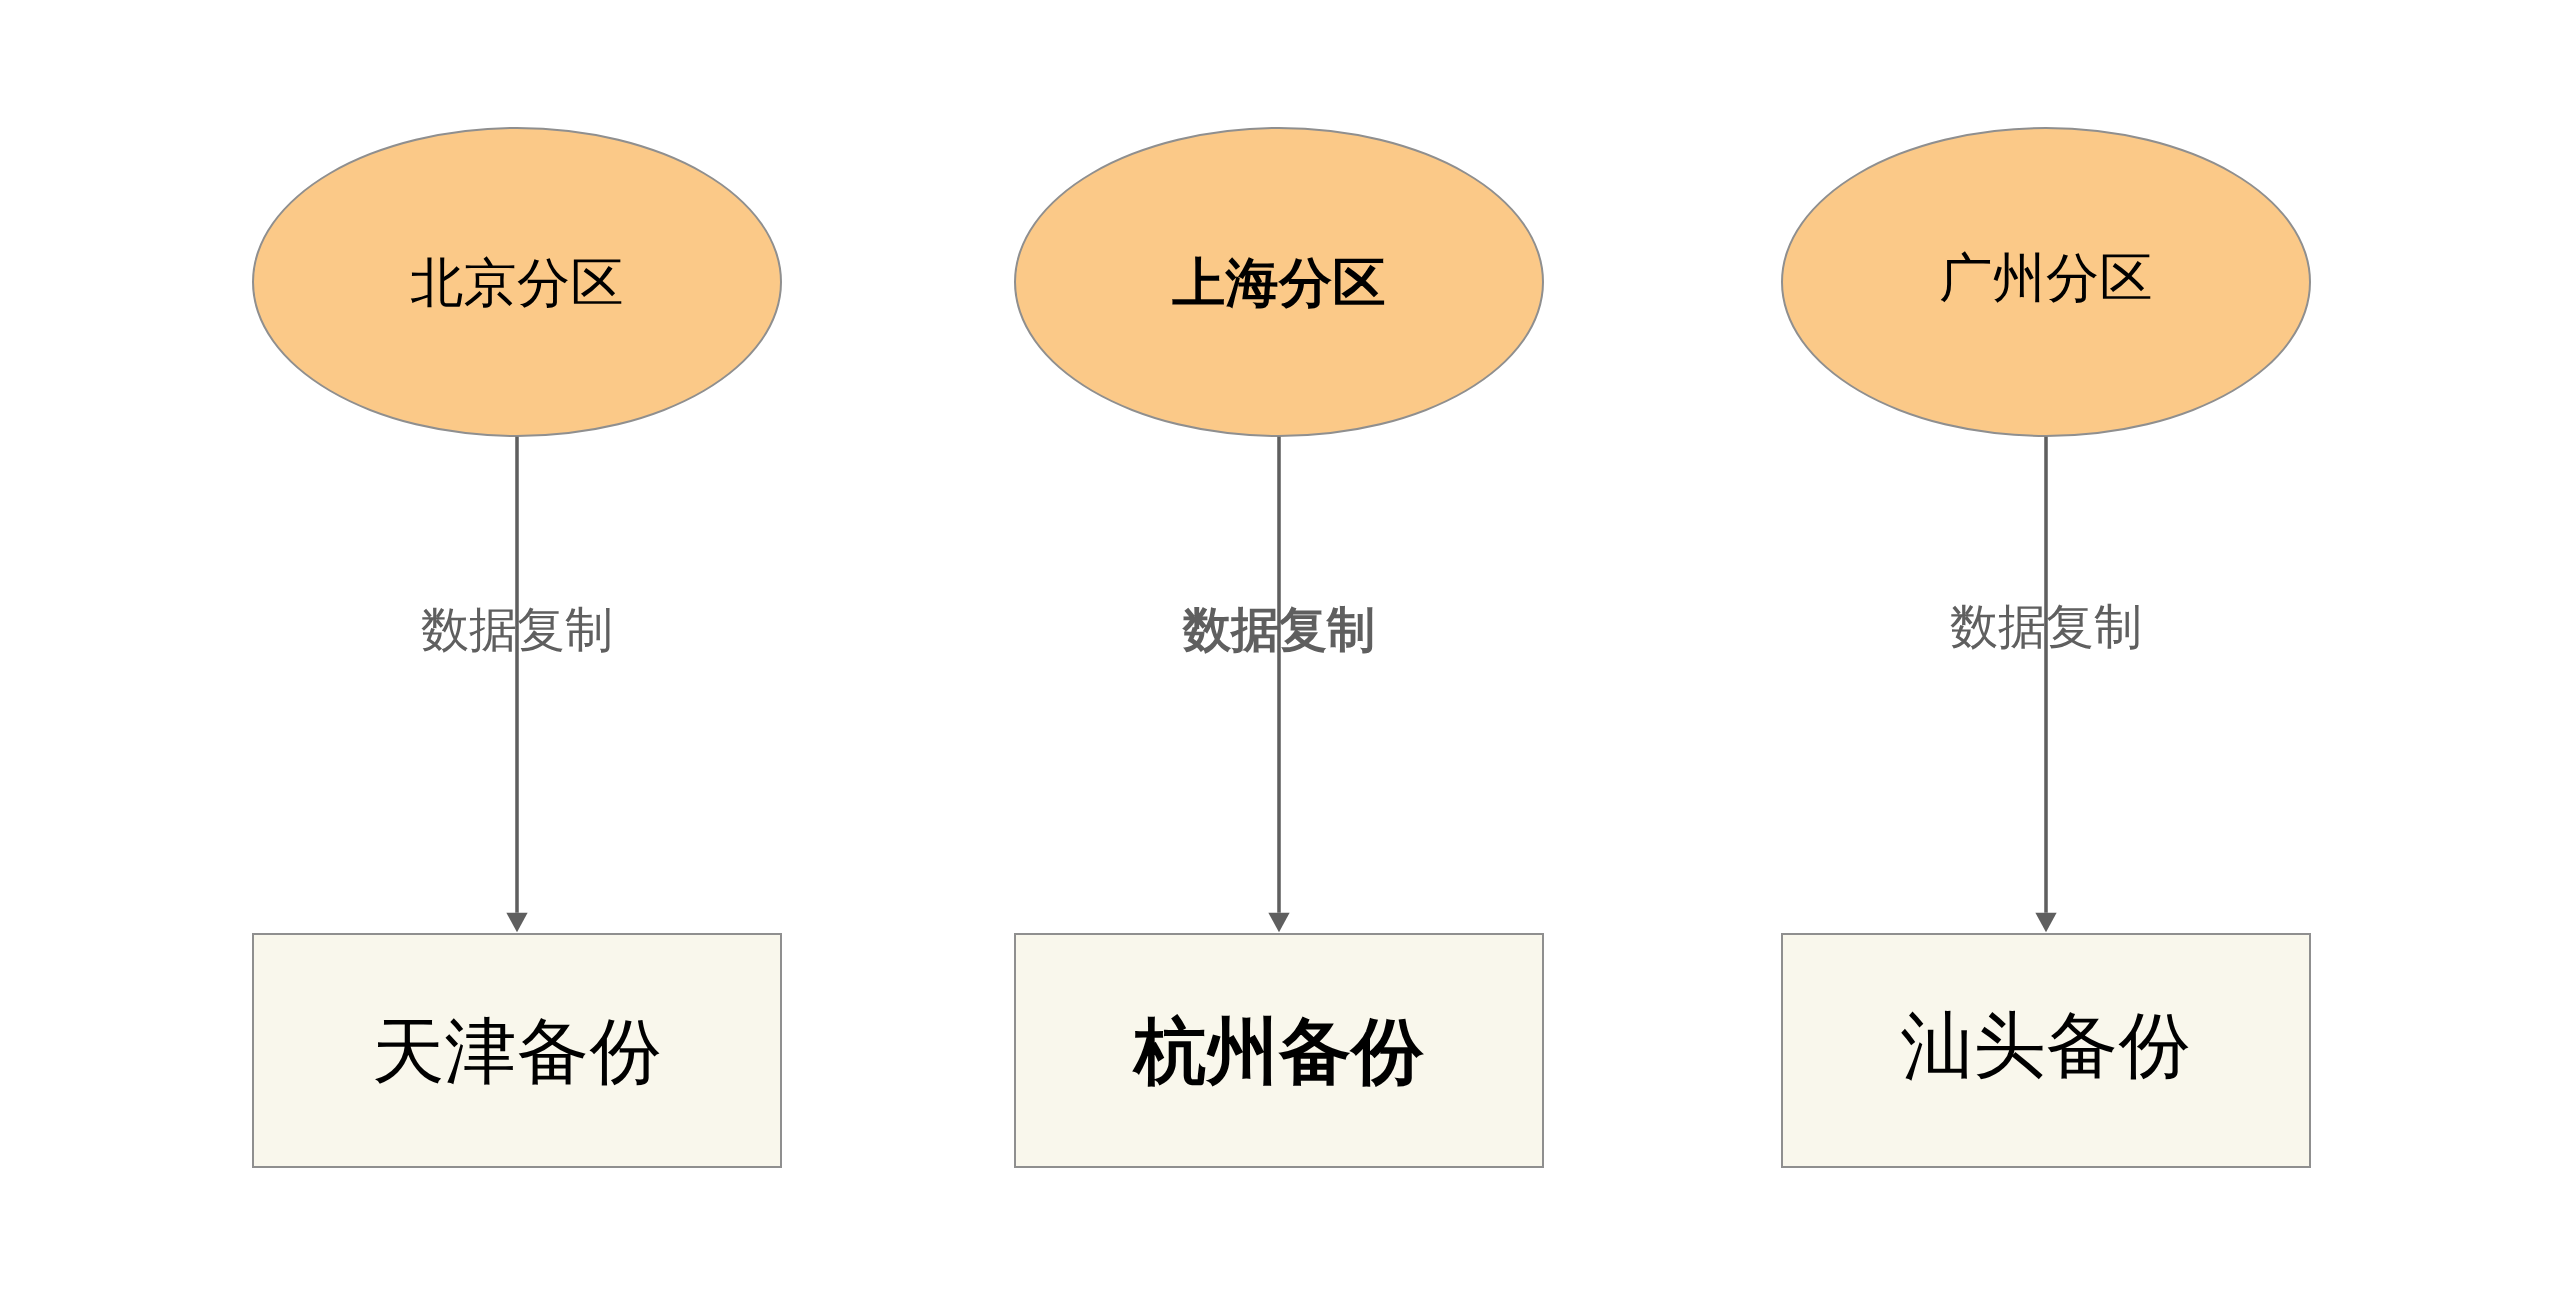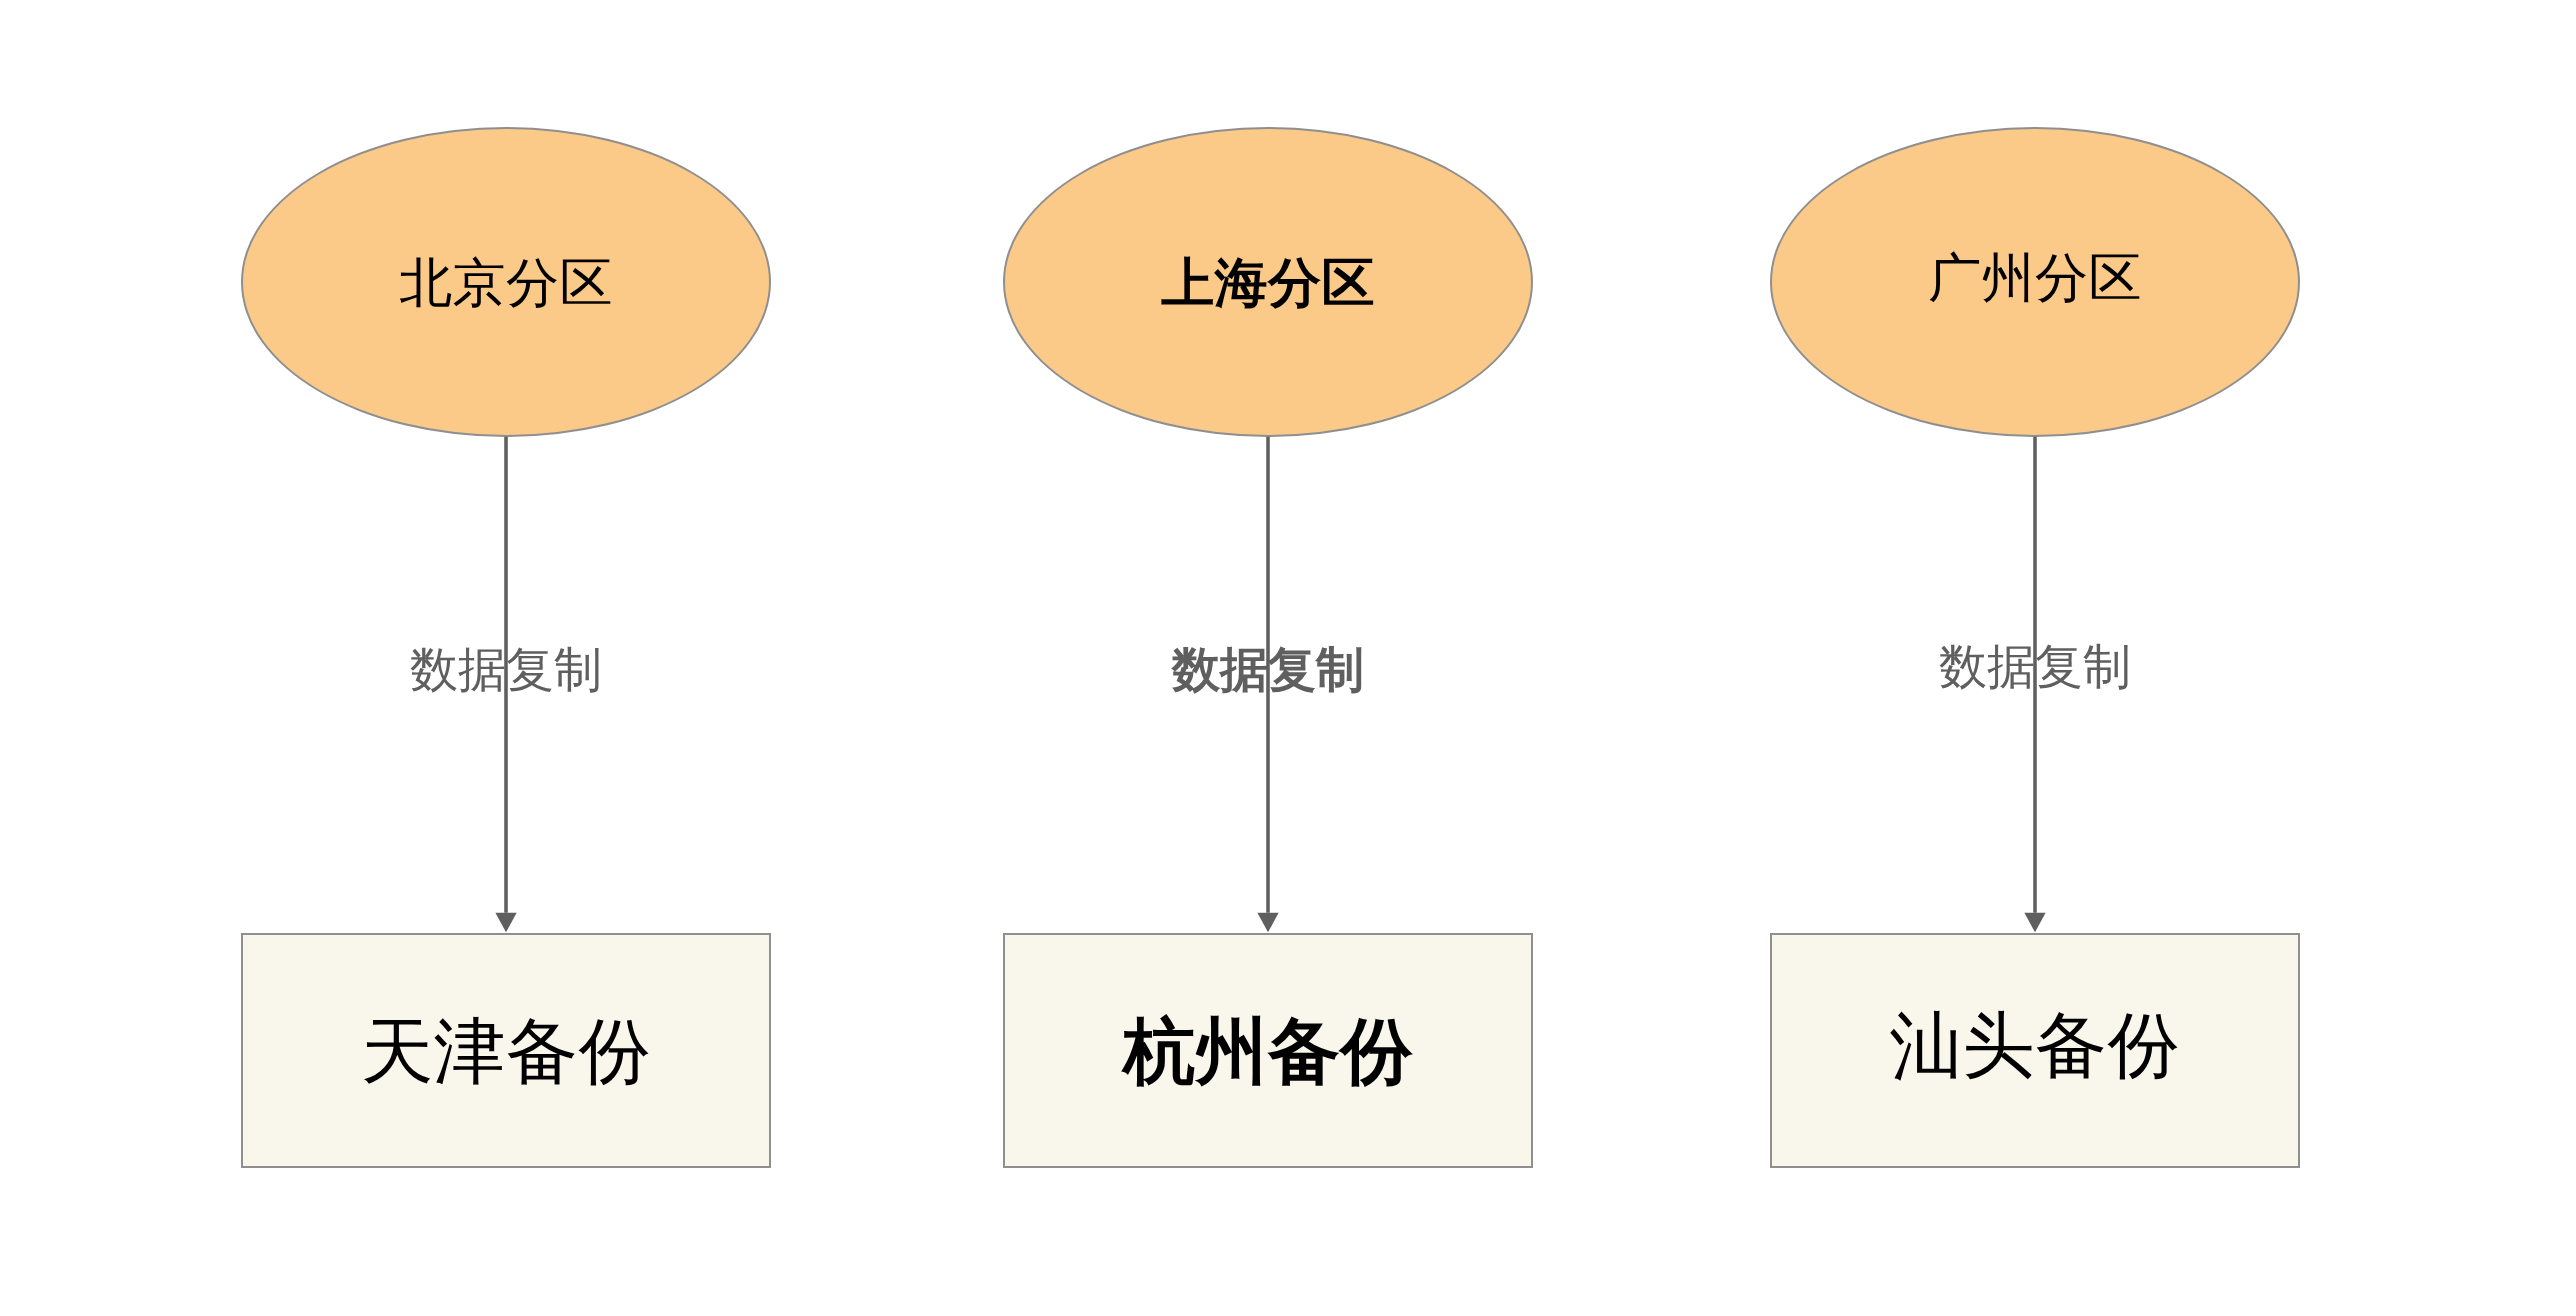--- a/index.html
+++ b/index.html
@@ -11,20 +11,21 @@
     width: 2576px;
     height: 1316px;
     font-family: "Liberation Sans", "DejaVu Sans", sans-serif;
     overflow: hidden;
   }
   #canvas {
     position: relative;
     width: 2488px;
     height: 1316px;
     background: #ffffff;
+    margin-left: 11px;
   }
   .group {
     position: absolute;
     top: 0;
     width: 797px;
     height: 1316px;
   }
   
   .node-ellipse {
     position: absolute;
@@ -72,21 +73,21 @@
   .connector {
     position: absolute;
     left: 0px;
     top: 434px;
     width: 530px;
     height: 501px;
     pointer-events: none;
   }
   .edge-label {
     position: absolute;
-    top: 644px;
+    top: 604px;
     width: 530px;
     text-align: center;
     font-size: 48px;
     line-height: 1.1;
     color: #5F5F5F;
     white-space: nowrap;
   }
 </style>
 </head>
 <body>

